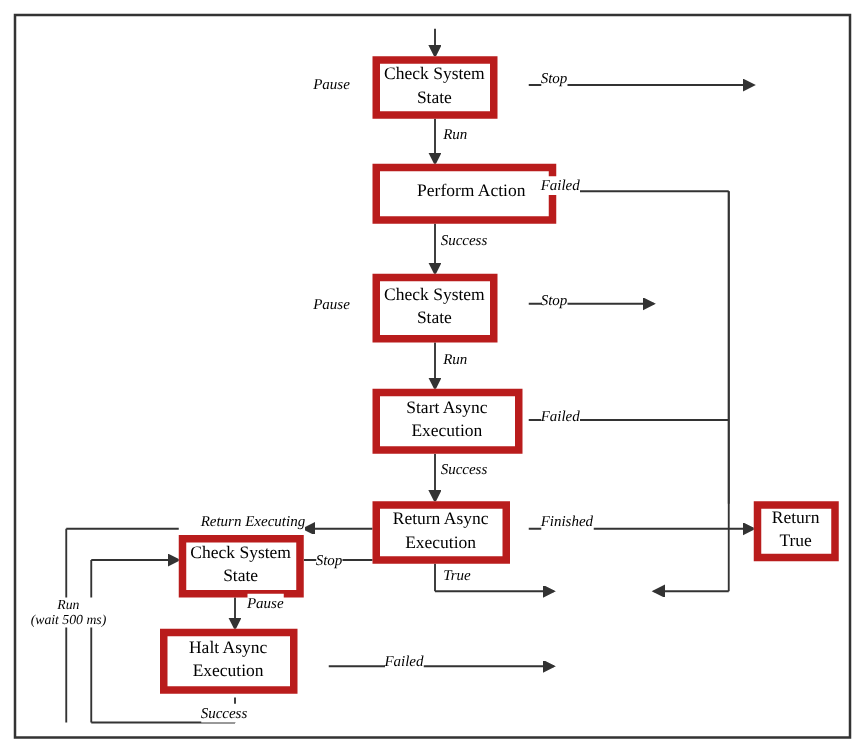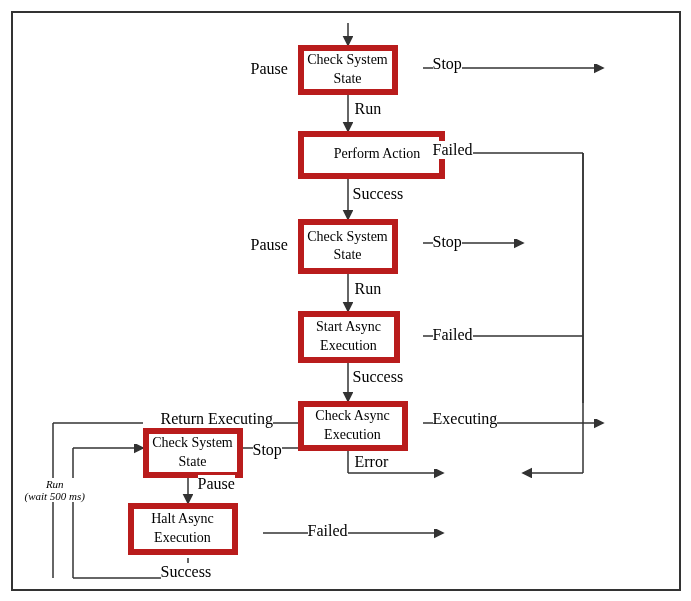--- a/index.html
+++ b/index.html
@@ -25,21 +25,22 @@
       background: #fff;
       text-align: center;
       display: flex;
       align-items: center;
       justify-content: center;
       font-size: 14px;
       line-height: 1.3;
     }
     .label {
       position: absolute;
-      font-size: 16px;
+      font-size: 12px;
+      font-style: italic;
       background: #fff;
       white-space: nowrap;
     }
     svg.arrows {
       position: absolute;
       top: 0; left: 0;
       width: 100%;
       height: 100%;
       pointer-events: none;
     }
@@ -121,30 +122,34 @@
 
   <div class="box" style="left:285px; top:118px; width:147px; height:48px;padding-left:12px;">
     <span>Perform Action</span>
   </div>
 
   <div class="box" style="left:285px; top:206px; width:100px; height:55px;">
     <span>Check System
 State</span>
   </div>
 
-  <div class="box" style="left:285px; top:298px; width:102px; height:52px;">
+  <div class="box" style="left:285px; top:298px; width:120px; height:52px;">
     <span>Start Async
 Execution</span>
   </div>
 
   <div class="box" style="left:285px; top:388px; width:110px; height:50px;">
-    <span>Check Async
+    <span>Return Async
 Execution</span>
   </div>
 
+  <div class="box" style="left:590px; top:388px; width:68px; height:48px;">
+    <span>Return
+True</span>
+  </div>
 
   <div class="box" style="left:130px; top:415px; width:100px; height:50px;">
     <span>Check System
 State</span>
   </div>
 
   <div class="box" style="left:115px; top:490px; width:110px; height:52px;">
     <span>Halt Async
 Execution</span>
   </div>
@@ -188,25 +193,25 @@
 
   <div class="label" style="left:340px; top:355px;">
     <span>Success</span>
   </div>
 
   <div class="label" style="left:148px; top:397px;">
     <span>Return Executing</span>
   </div>
 
   <div class="label" style="left:420px; top:397px;">
-    <span>Executing</span>
+    <span>Finished</span>
   </div>
 
   <div class="label" style="left:342px; top:440px;">
-    <span>Error</span>
+    <span>True</span>
   </div>
 
   <div class="label" style="left:240px; top:428px;">
     <span>Stop</span>
   </div>
 
   <div class="label" style="left:185px; top:462px;">
     <span>Pause</span>
   </div>
 

